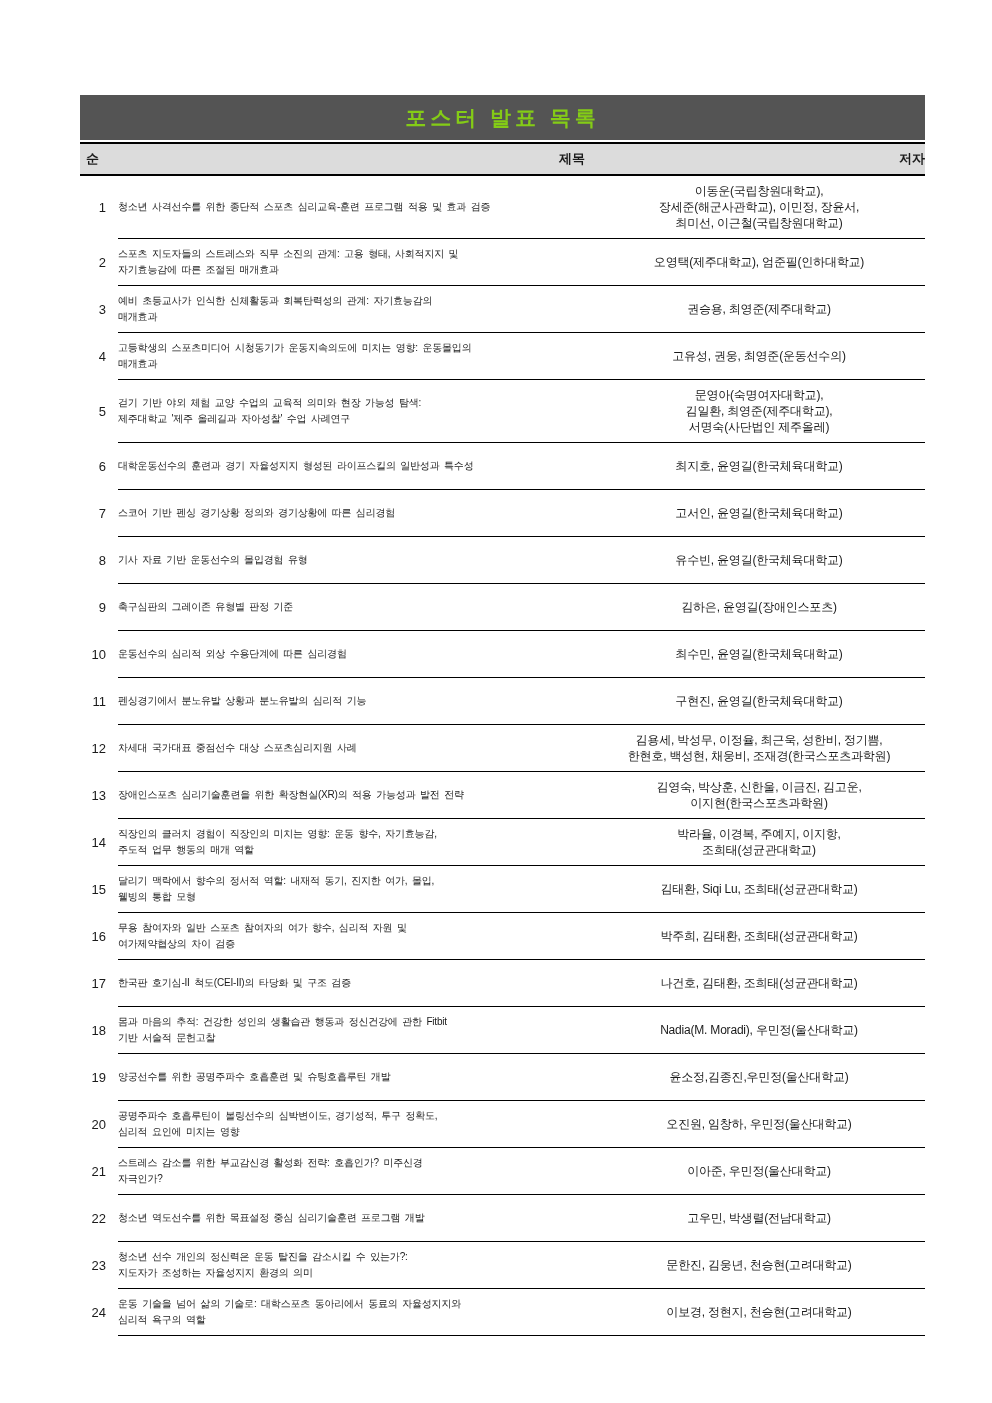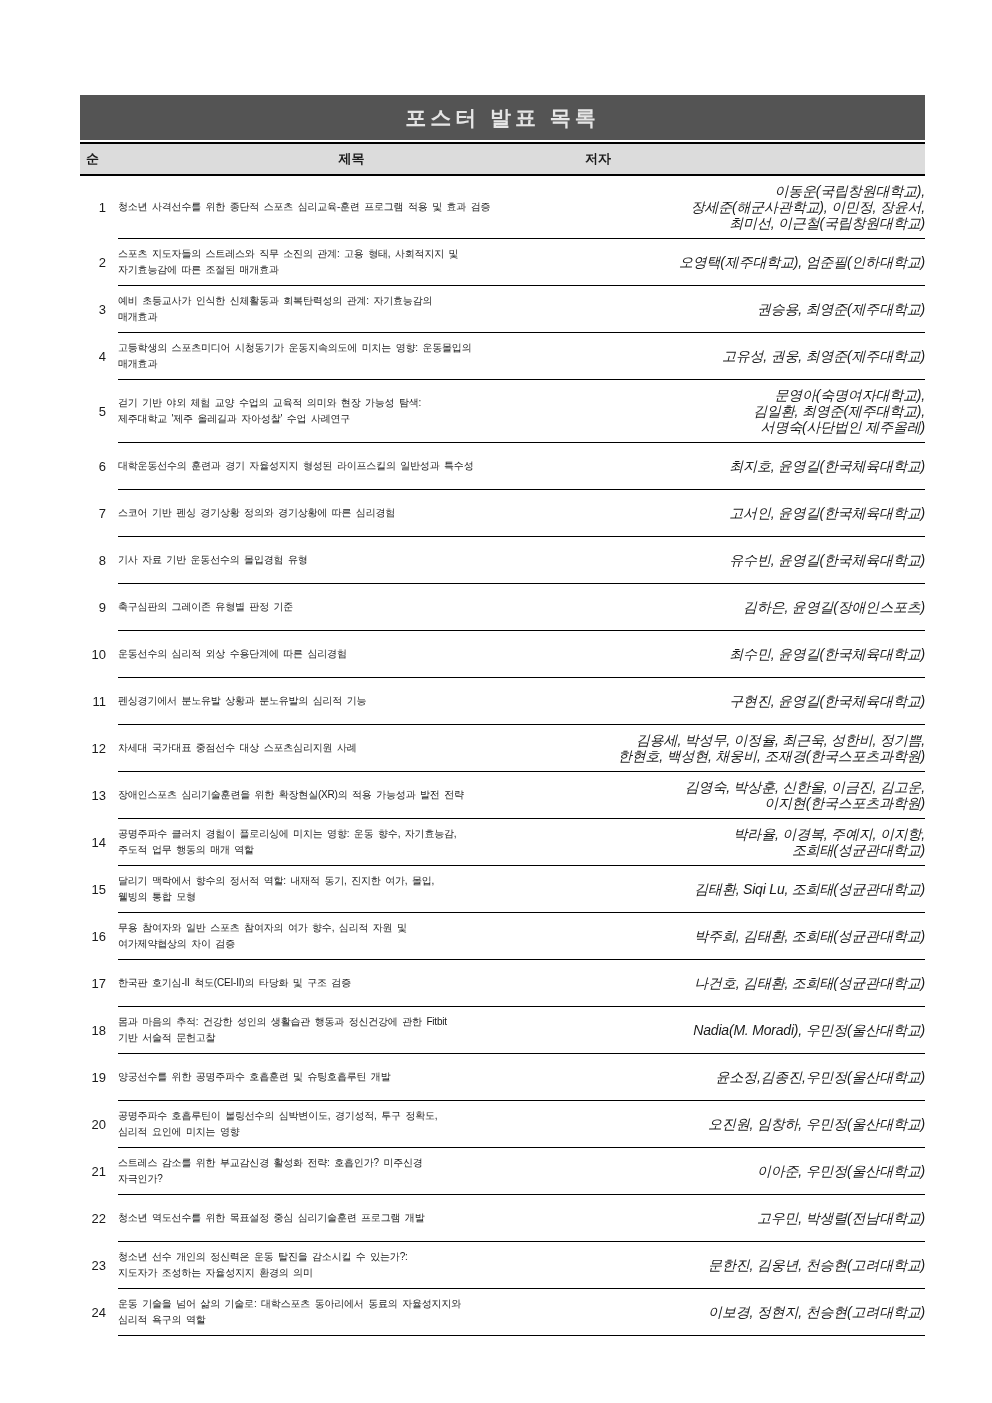--- a/index.html
+++ b/index.html
@@ -11,42 +11,42 @@
     position: relative;
   }
   .sheet {
     position: absolute;
     left: 80px; top: 95px;
     width: 845px;
   }
   .banner {
     height: 45px;
     background: #545454;
-    color: #e5e5e5;
+    color: #84cc16;
     font-size: 21px;
     font-weight: bold;
     letter-spacing: 4px;
     display: flex;
     align-items: center;
     justify-content: center;
   }
   .thead {
     margin-top: 2px;
     height: 34px;
     background: #dcdcdc;
     border-top: 2px solid #000;
     border-bottom: 2px solid #000;
     display: flex;
     align-items: center;
     font-size: 13px;
     font-weight: bold;
   }
   .thead .h-num   { width: 38px; padding-left: 6px; text-align: left; }
-  .thead .h-title { flex: 1; text-align: center; }
-  .thead .h-auth  { width: 340px; text-align: left; }
+  .thead .h-title { flex: 1; text-align: right; }
+  .thead .h-auth  { width: 340px; text-align: right; }
   .row { display: flex; align-items: stretch; }
   .row .num {
     width: 38px;
     padding-right: 12px;
     text-align: right;
     font-size: 13px;
     display: flex;
     align-items: center;
     justify-content: flex-end;
   }
@@ -62,26 +62,25 @@
     flex: 1;
     font-size: 10px;
     line-height: 16px;
     white-space: pre-line;
     letter-spacing: -0.2px;
     word-spacing: 2px;
     padding-right: 8px;
   }
   .row .rauthors {
     width: 332px;
-    font-size: 14px;
+    font-size: 12px;
     line-height: 16px;
     white-space: pre-line;
-    text-align: right;
+    text-align: center;
     letter-spacing: -0.2px;
-    font-style: italic;
   }
 </style>
 </head>
 <body>
 
 <div class="sheet">
   <div class="banner">포스터 발표 목록</div>
   <div class="thead">
     <div class="h-num">순</div>
     <div class="h-title">제목</div>
@@ -111,21 +110,21 @@
           <div class="rtitle">예비 초등교사가 인식한 신체활동과 회복탄력성의 관계:  자기효능감의
 매개효과</div>
           <div class="rauthors">권승용, 최영준(제주대학교)</div>
         </div>
       </div>
       <div class="row">
         <div class="num">4</div>
         <div class="rowline">
           <div class="rtitle">고등학생의 스포츠미디어 시청동기가 운동지속의도에 미치는 영향: 운동몰입의
 매개효과</div>
-          <div class="rauthors">고유성, 권웅, 최영준(제주대학교)</div>
+          <div class="rauthors">고유성, 권웅, 최영준(운동선수의)</div>
         </div>
       </div>
       <div class="row">
         <div class="num">5</div>
         <div class="rowline">
           <div class="rtitle">걷기 기반 야외 체험 교양 수업의 교육적 의미와 현장 가능성 탐색:
 제주대학교 '제주 올레길과 자아성찰' 수업 사례연구</div>
           <div class="rauthors">문영아(숙명여자대학교),
 김일환, 최영준(제주대학교),
 서명숙(사단법인 제주올레)</div>
@@ -185,21 +184,21 @@
         <div class="num">13</div>
         <div class="rowline">
           <div class="rtitle">장애인스포츠 심리기술훈련을 위한 확장현실(XR)의 적용 가능성과 발전 전략</div>
           <div class="rauthors">김영숙, 박상훈, 신한울, 이금진, 김고운,
 이지현(한국스포츠과학원)</div>
         </div>
       </div>
       <div class="row">
         <div class="num">14</div>
         <div class="rowline">
-          <div class="rtitle">공명주파수 클러치 경험이 플로리싱에 미치는 영향: 운동 향수, 자기효능감,
+          <div class="rtitle">직장인의 클러치 경험이 직장인의 미치는 영향: 운동 향수, 자기효능감,
 주도적 업무 행동의 매개 역할</div>
           <div class="rauthors">박라율, 이경복, 주예지, 이지항,
 조희태(성균관대학교)</div>
         </div>
       </div>
       <div class="row">
         <div class="num">15</div>
         <div class="rowline">
           <div class="rtitle">달리기 맥락에서 향수의 정서적 역할: 내재적 동기, 진지한 여가, 몰입,
 웰빙의 통합 모형</div>

